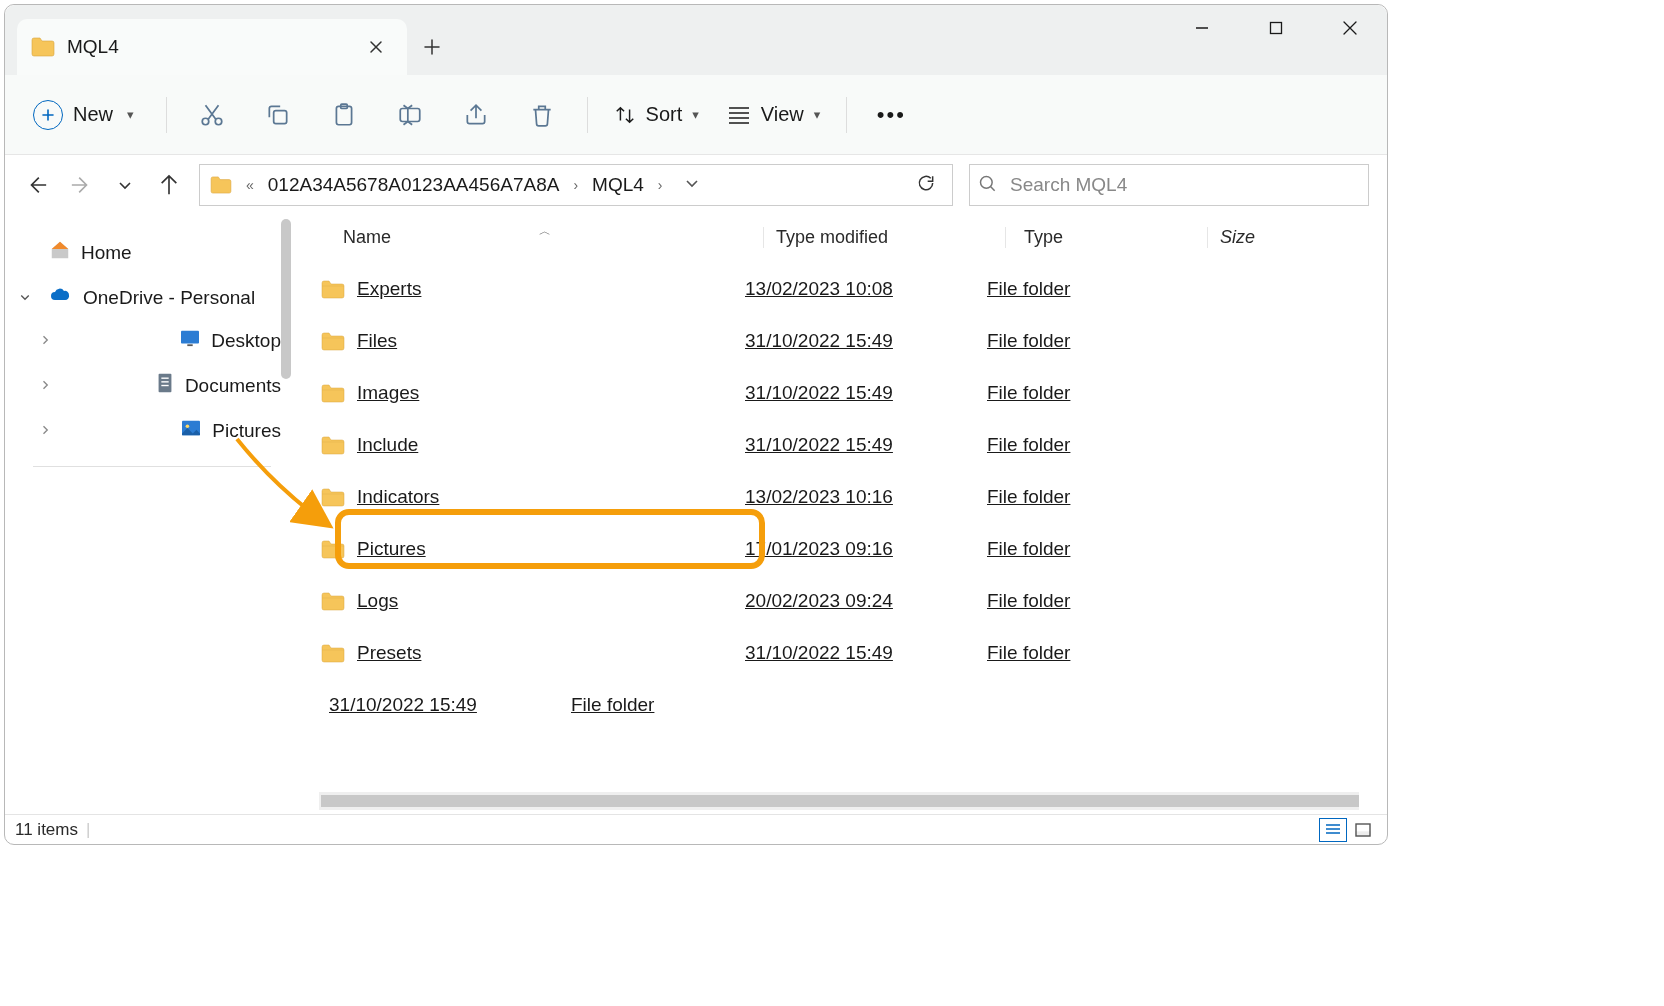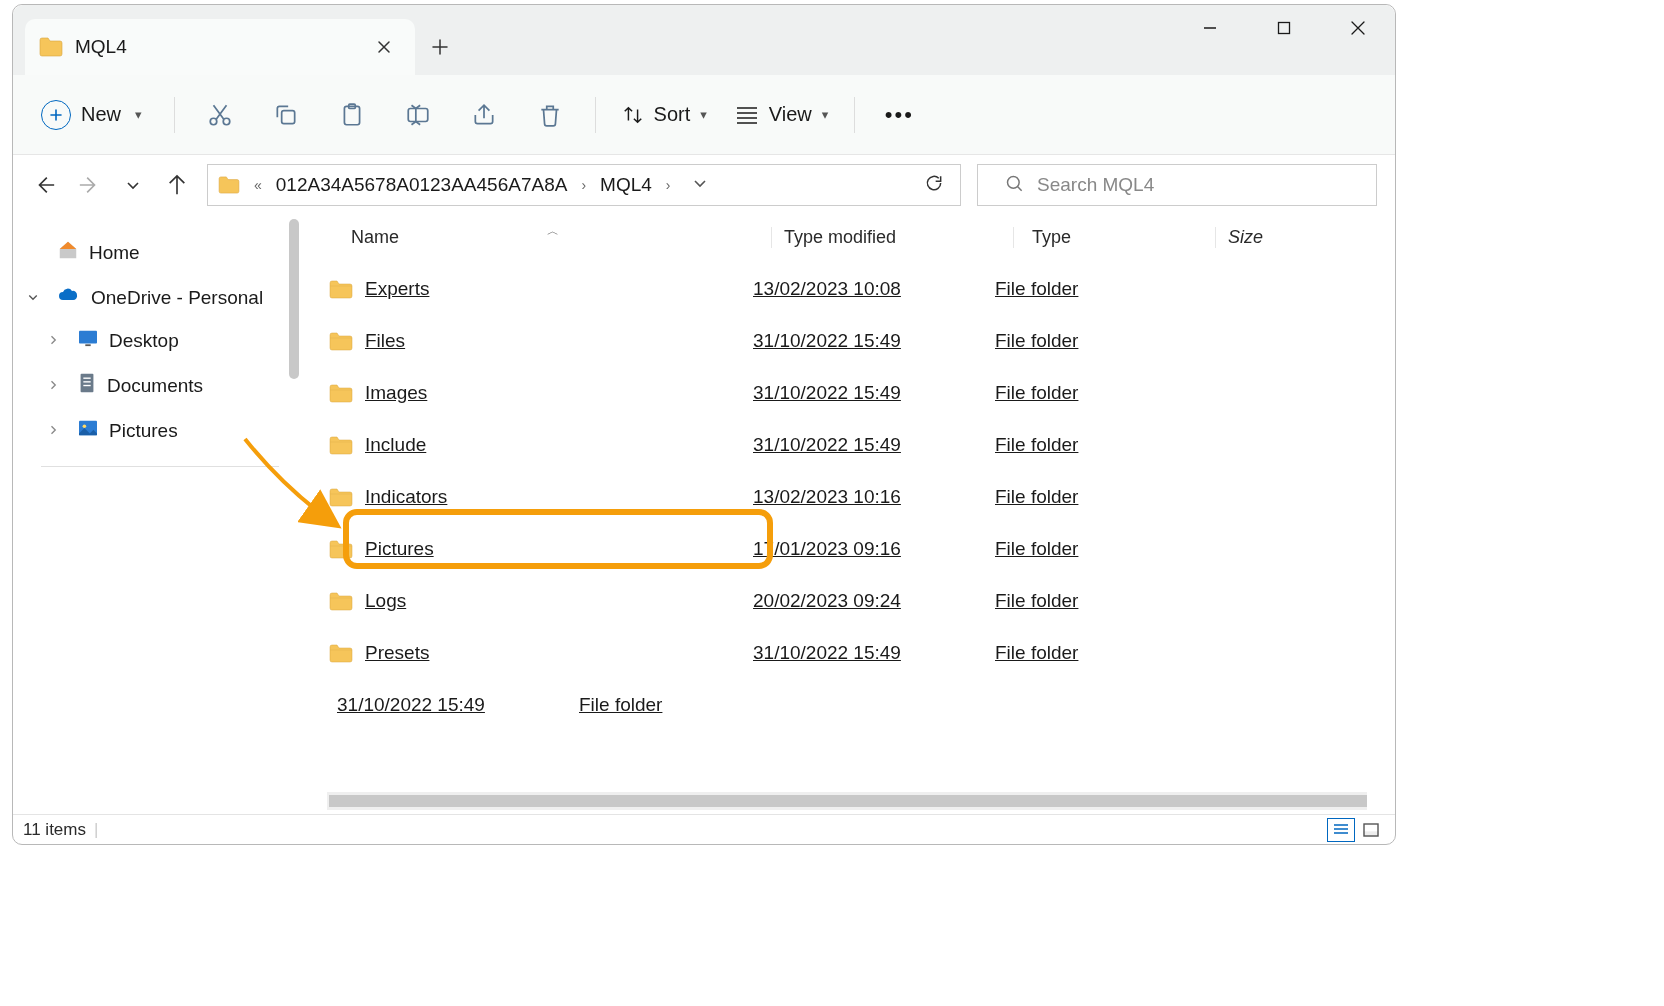--- a/index.html
+++ b/index.html
@@ -8,21 +8,21 @@
     font-size: 14px;
     color: #1a1a1a;
     background: #fff;
     width: 1664px;
     height: 1006px;
     position: relative;
     overflow: hidden;
   }
   .window {
     position: absolute;
-    left: 12px; top: 4px;
+    left: 4px; top: 4px;
     width: 1384px; height: 841px;
     border: 1px solid #b8b8b8;
     border-radius: 10px;
     background: #fff;
     display: flex;
     flex-direction: column;
     overflow: hidden;
   }
   
   .titlebar {
@@ -103,21 +103,21 @@
   .nav-btn.disabled { color:#aaa; }
   .addr-box {
     flex:1; height:42px; border:1px solid #ccc; display:flex; align-items:center; padding:0 10px; gap:10px; font-size:19px;
     min-width:0;
   }
   .addr-box .crumb { display:flex; align-items:center; gap:6px; cursor:pointer; }
   .addr-box .sep-chev { color:#666; font-size:14px; padding:0 4px; cursor:pointer; }
   .addr-box .refresh { margin-left:auto; color:#333; cursor:pointer; padding:0 6px; }
   .addr-box .drop { color:#666; cursor:pointer; padding:0 8px; }
   .search-box {
-    width:400px; height:42px; border:1px solid #ccc; display:flex; align-items:center; padding:0 27px; gap:12px;
+    width:400px; height:42px; border:1px solid #ccc; display:flex; align-items:center; padding:0 8px; gap:12px;
   }
   .search-box input {
     border:none; outline:none; font-size:19px; flex:1; color:#333; background:transparent;
   }
   .search-box input::placeholder { color:#888; }
   
   .body {
     flex:1; display:flex; min-height:0;
   }
   .sidebar {
@@ -126,21 +126,21 @@
   .sidebar-scroll {
     position:absolute; right:0; top:4px; width:10px; height:160px; background:#c8c8c8; border-radius:6px;
   }
   .sb-item {
     display:flex; align-items:center; gap:10px; padding:10px 10px 10px 44px; font-size:19px; cursor:pointer;
     position:relative;
   }
   .sb-item .iexp {
     position:absolute; left:14px; font-size:14px; color:#555;
   }
-  .sb-sub { padding-left:64px; }
+  .sb-sub { padding-left:64px;justify-content:flex-end; }
   .sb-divider { height:1px; background:#e0e0e0; margin:14px 20px 0 28px; }
   
   .content { flex:1; display:flex; flex-direction:column; min-width:0; position:relative; }
   .col-header {
     display:flex; align-items:center; height:44px; padding-left:52px; font-size:18px; color:#2a2a2a;
     position:relative;
   }
   .col-name { width:420px; position:relative; }
   .col-name .sort-caret { position:absolute; left:196px; top:-4px; font-size:12px; color:#666; }
   .col-date { width:242px; border-left:1px solid #e6e6e6; padding-left:12px; }

